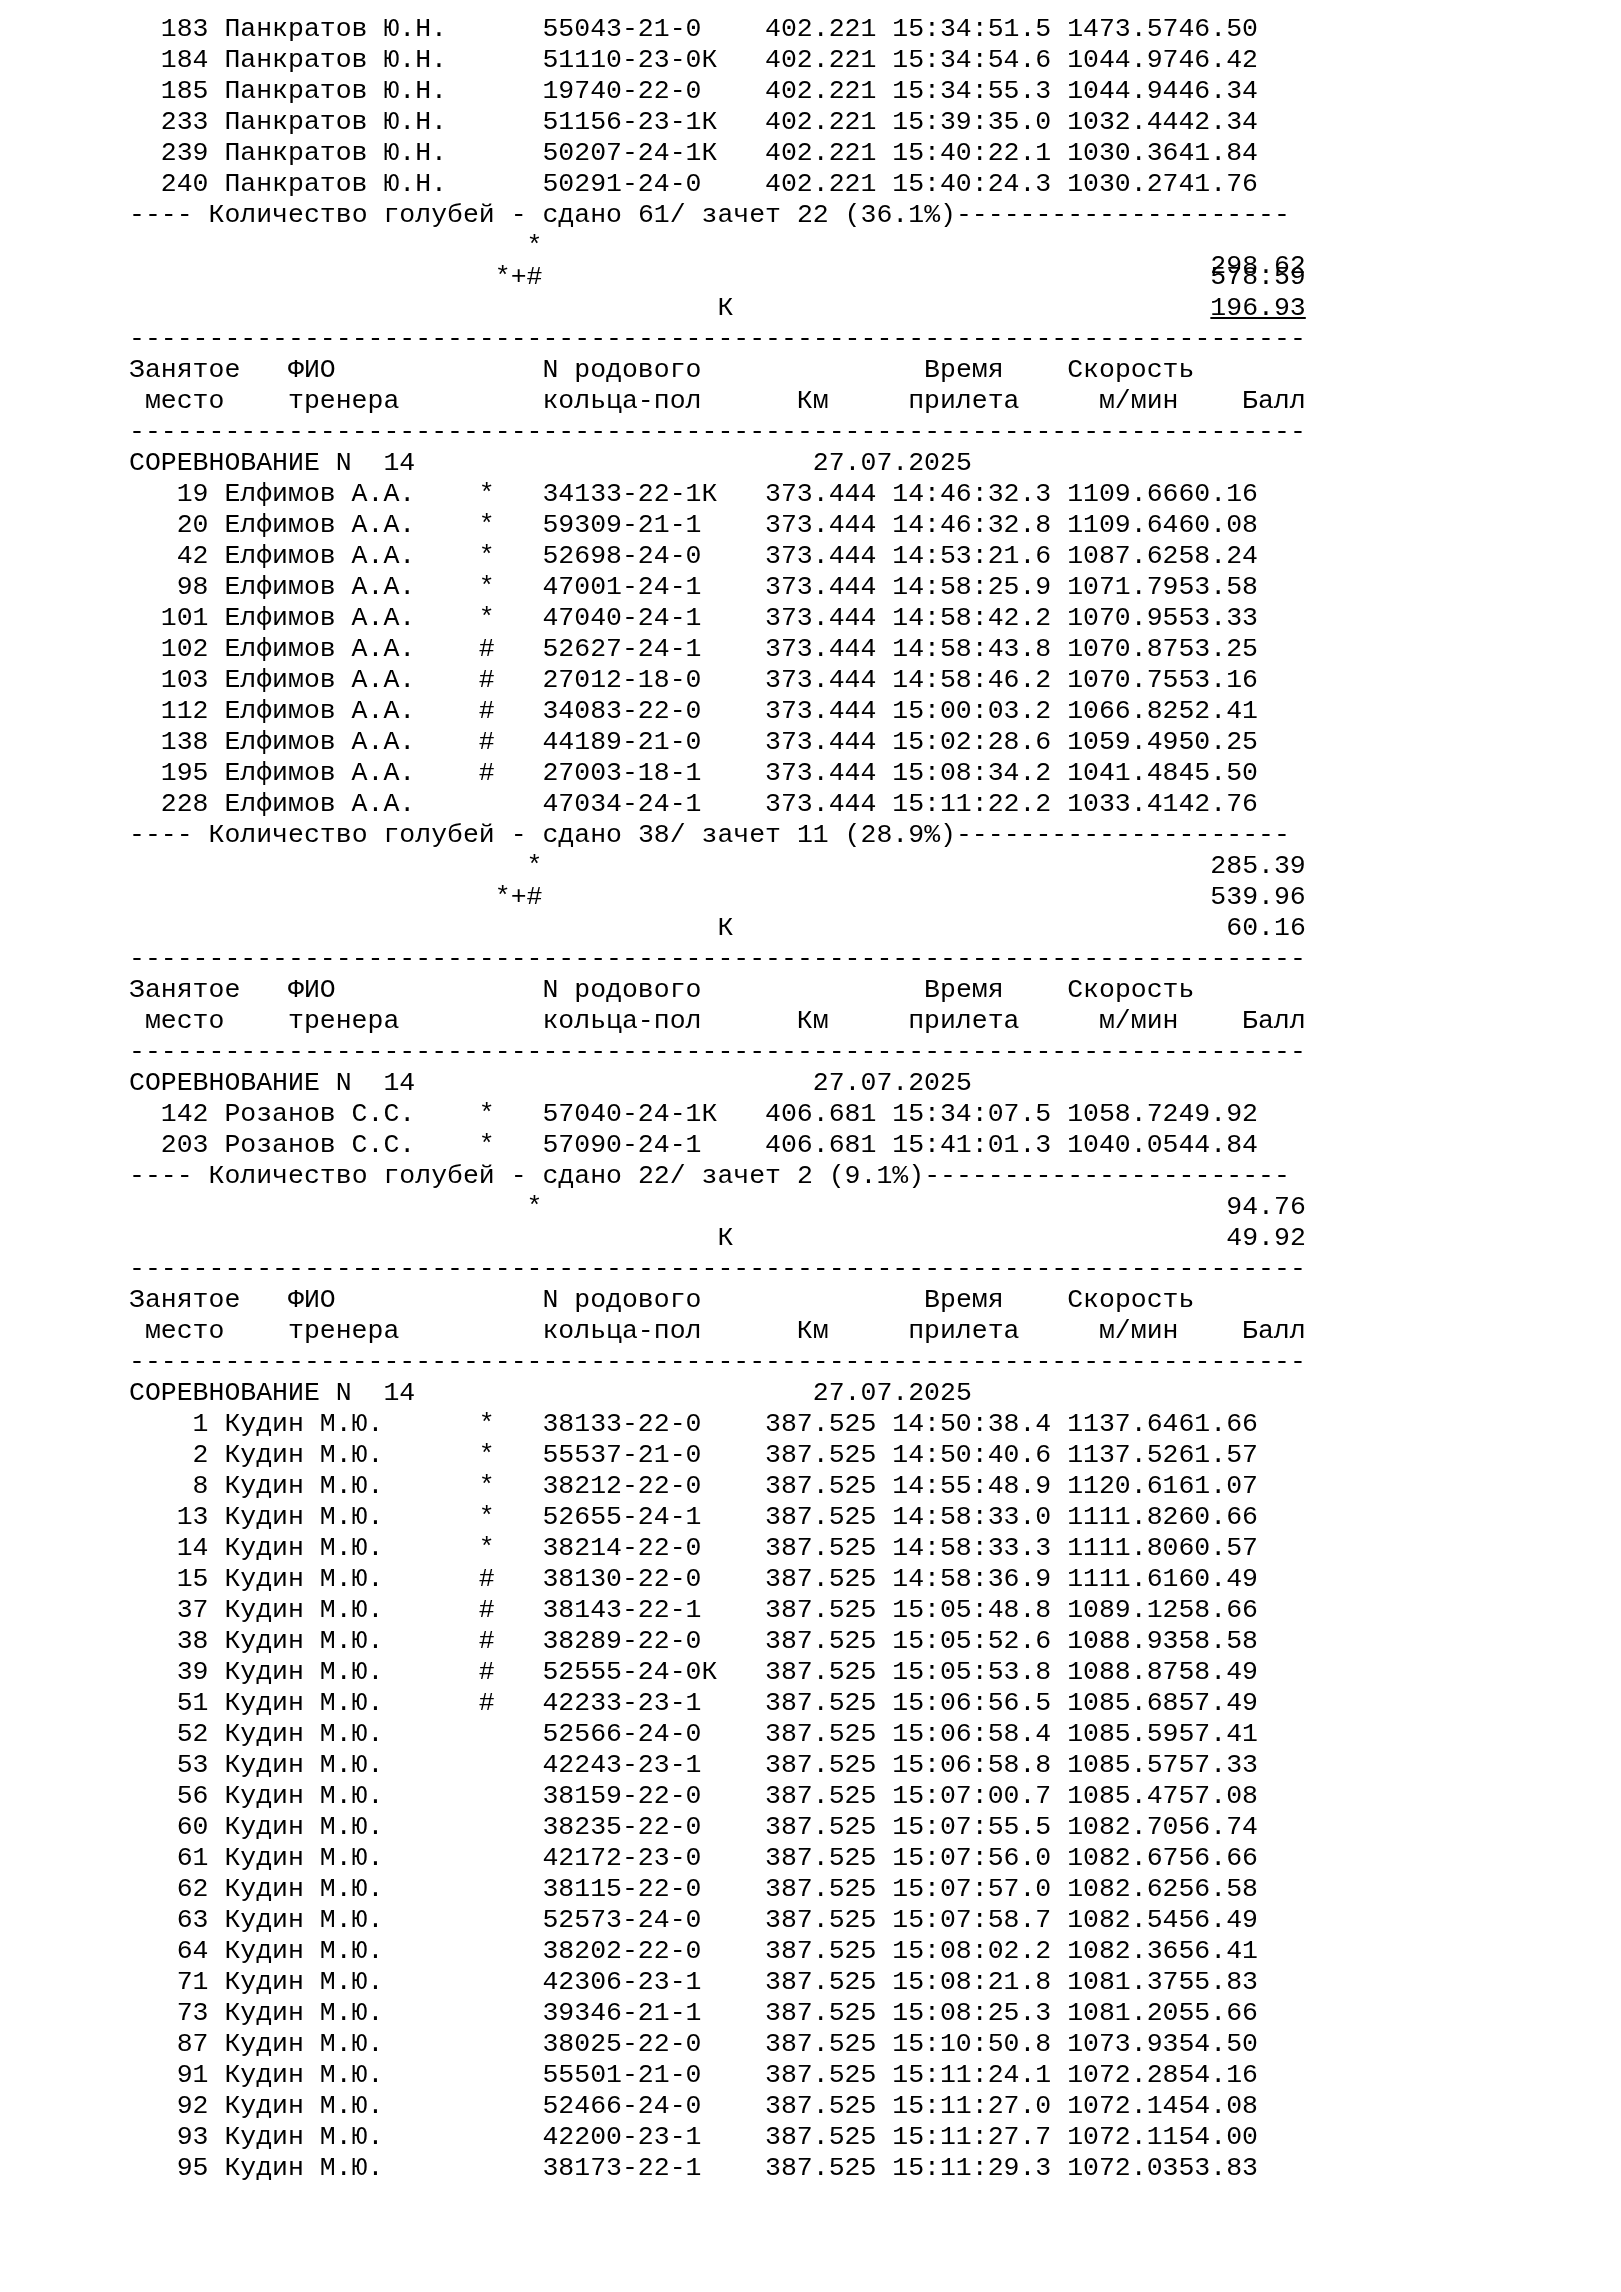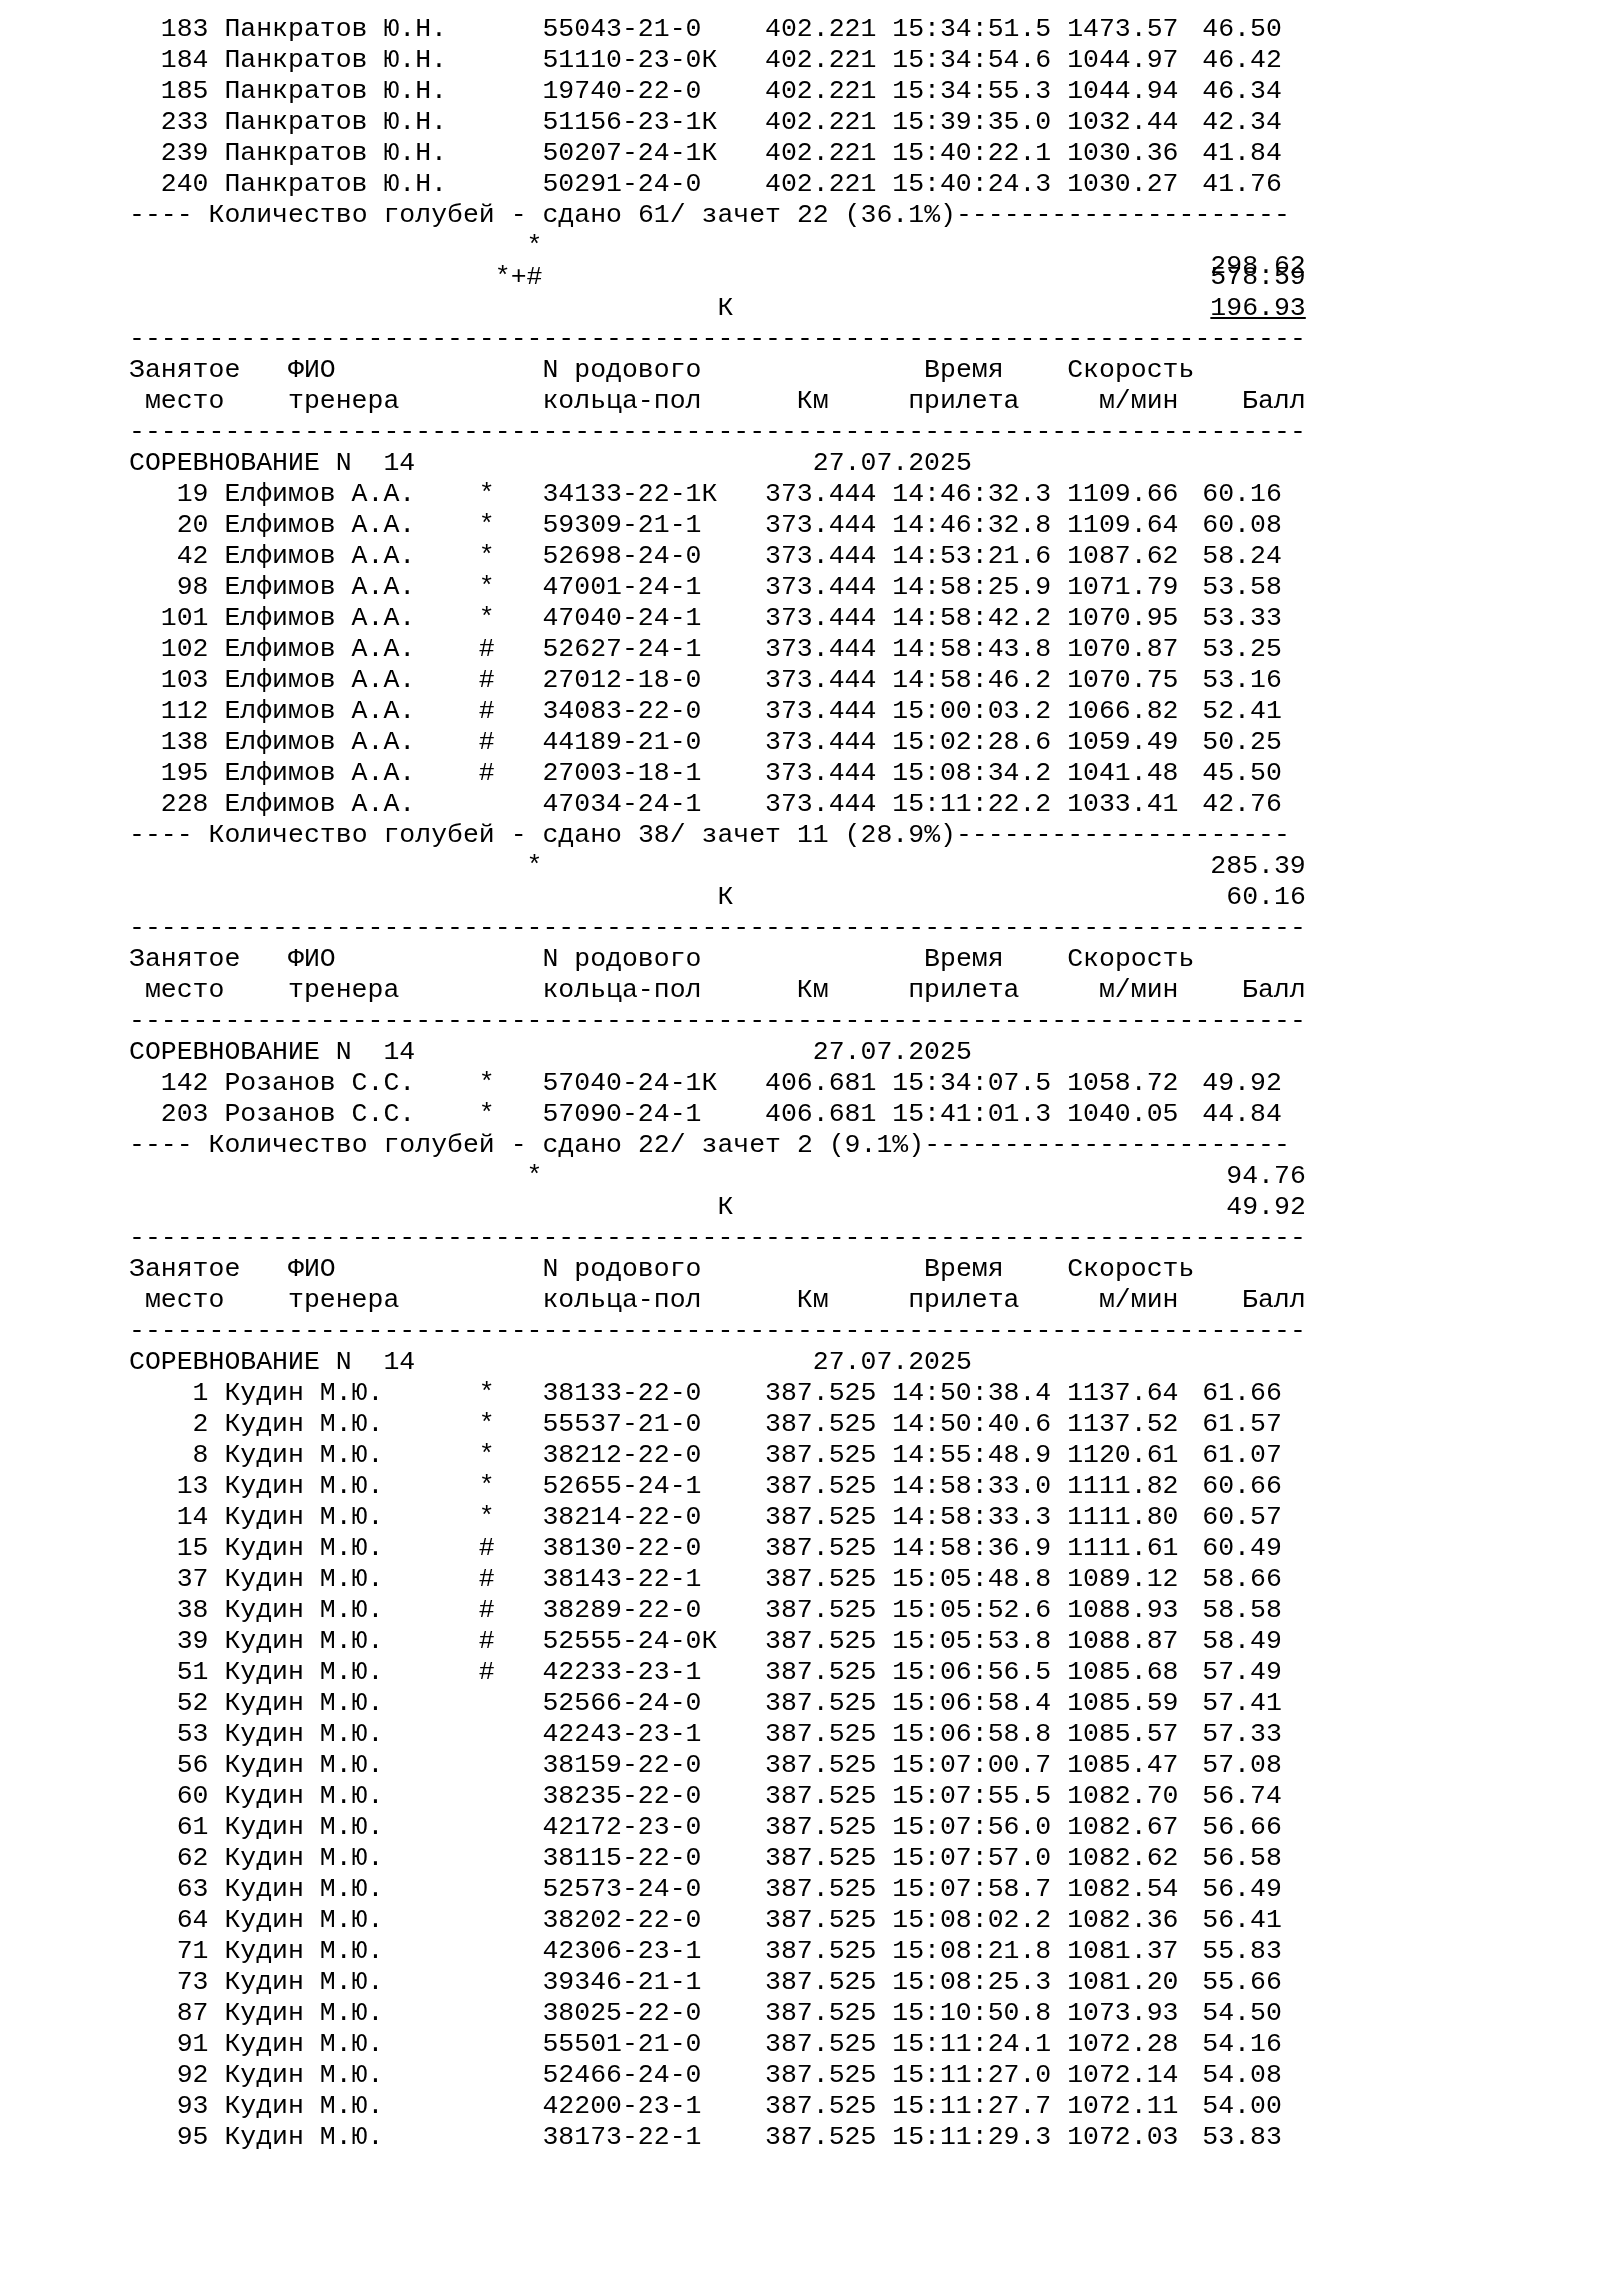--- a/index.html
+++ b/index.html
@@ -19,21 +19,21 @@
     white-space: pre; vertical-align: top; color: #000000;
   }
   
   .c-place   { width: 5ch;  text-align: right; }
   .c-trainer { margin-left: 1ch; width: 16ch; }
   .c-mark    { width: 1ch; }
   .c-ring    { margin-left: 3ch; width: 14ch; }
   .c-km      { width: 7ch; text-align: right; }
   .c-time    { margin-left: 1ch; width: 10ch; }
   .c-speed   { margin-left: 1ch; width: 7ch; text-align: right; }
-  .c-score   { width: 8ch; text-align: center; }
+  .c-score   { width: 8ch; text-align: left; }
   
   .h1-1 { width: 7ch; }
   .h1-2 { margin-left: 3ch;  width: 3ch; }
   .h1-3 { margin-left: 13ch; width: 10ch; }
   .h1-4 { margin-left: 14ch; width: 5ch; }
   .h1-5 { margin-left: 4ch;  width: 8ch; }
   
   .h2-1 { margin-left: 1ch; width: 5ch; }
   .h2-2 { margin-left: 4ch; width: 7ch; }
   .h2-3 { margin-left: 9ch; width: 10ch; text-align: right; }
@@ -70,20 +70,21 @@
     <div class="line"><span class="f c-place">98</span><span class="f c-trainer">Елфимов А.А.</span><span class="f c-mark">*</span><span class="f c-ring">47001-24-1</span><span class="f c-km">373.444</span><span class="f c-time">14:58:25.9</span><span class="f c-speed">1071.79</span><span class="f c-score">53.58</span></div>
     <div class="line"><span class="f c-place">101</span><span class="f c-trainer">Елфимов А.А.</span><span class="f c-mark">*</span><span class="f c-ring">47040-24-1</span><span class="f c-km">373.444</span><span class="f c-time">14:58:42.2</span><span class="f c-speed">1070.95</span><span class="f c-score">53.33</span></div>
     <div class="line"><span class="f c-place">102</span><span class="f c-trainer">Елфимов А.А.</span><span class="f c-mark">#</span><span class="f c-ring">52627-24-1</span><span class="f c-km">373.444</span><span class="f c-time">14:58:43.8</span><span class="f c-speed">1070.87</span><span class="f c-score">53.25</span></div>
     <div class="line"><span class="f c-place">103</span><span class="f c-trainer">Елфимов А.А.</span><span class="f c-mark">#</span><span class="f c-ring">27012-18-0</span><span class="f c-km">373.444</span><span class="f c-time">14:58:46.2</span><span class="f c-speed">1070.75</span><span class="f c-score">53.16</span></div>
     <div class="line"><span class="f c-place">112</span><span class="f c-trainer">Елфимов А.А.</span><span class="f c-mark">#</span><span class="f c-ring">34083-22-0</span><span class="f c-km">373.444</span><span class="f c-time">15:00:03.2</span><span class="f c-speed">1066.82</span><span class="f c-score">52.41</span></div>
     <div class="line"><span class="f c-place">138</span><span class="f c-trainer">Елфимов А.А.</span><span class="f c-mark">#</span><span class="f c-ring">44189-21-0</span><span class="f c-km">373.444</span><span class="f c-time">15:02:28.6</span><span class="f c-speed">1059.49</span><span class="f c-score">50.25</span></div>
     <div class="line"><span class="f c-place">195</span><span class="f c-trainer">Елфимов А.А.</span><span class="f c-mark">#</span><span class="f c-ring">27003-18-1</span><span class="f c-km">373.444</span><span class="f c-time">15:08:34.2</span><span class="f c-speed">1041.48</span><span class="f c-score">45.50</span></div>
     <div class="line"><span class="f c-place">228</span><span class="f c-trainer">Елфимов А.А.</span><span class="f c-mark"></span><span class="f c-ring">47034-24-1</span><span class="f c-km">373.444</span><span class="f c-time">15:11:22.2</span><span class="f c-speed">1033.41</span><span class="f c-score">42.76</span></div>
     <div class="line"><span class="f">---- Количество голубей - сдано 38/ зачет 11 (28.9%)---------------------</span></div>
     <div class="line"><span class="f total-key" style="margin-left: 25ch;">*</span><span class="f total-value" style="width: 48ch;">285.39</span></div>
+    <div class="line"><span class="f total-key" style="margin-left: 23ch;">*+#</span><span class="f total-value" style="width: 48ch;">539.96</span></div>
     <div class="line"><span class="f total-key" style="margin-left: 37ch;">К</span><span class="f total-value" style="width: 36ch;">60.16</span></div>
     <div class="line"><span class="f">--------------------------------------------------------------------------</span></div>
     <div class="line"><span class="f h1-1">Занятое</span><span class="f h1-2">ФИО</span><span class="f h1-3">N родового</span><span class="f h1-4">Время</span><span class="f h1-5">Скорость</span></div>
     <div class="line"><span class="f h2-1">место</span><span class="f h2-2">тренера</span><span class="f h2-3">кольца-пол</span><span class="f h2-4">Км</span><span class="f h2-5">прилета</span><span class="f h2-6">м/мин</span><span class="f h2-7">Балл</span></div>
     <div class="line"><span class="f">--------------------------------------------------------------------------</span></div>
     <div class="line"><span class="f c-competition">СОРЕВНОВАНИЕ N  14</span><span class="f">27.07.2025</span></div>
     <div class="line"><span class="f c-place">142</span><span class="f c-trainer">Розанов С.С.</span><span class="f c-mark">*</span><span class="f c-ring">57040-24-1К</span><span class="f c-km">406.681</span><span class="f c-time">15:34:07.5</span><span class="f c-speed">1058.72</span><span class="f c-score">49.92</span></div>
     <div class="line"><span class="f c-place">203</span><span class="f c-trainer">Розанов С.С.</span><span class="f c-mark">*</span><span class="f c-ring">57090-24-1</span><span class="f c-km">406.681</span><span class="f c-time">15:41:01.3</span><span class="f c-speed">1040.05</span><span class="f c-score">44.84</span></div>
     <div class="line"><span class="f">---- Количество голубей - сдано 22/ зачет 2 (9.1%)-----------------------</span></div>
     <div class="line"><span class="f total-key" style="margin-left: 25ch;">*</span><span class="f total-value" style="width: 48ch;">94.76</span></div>

